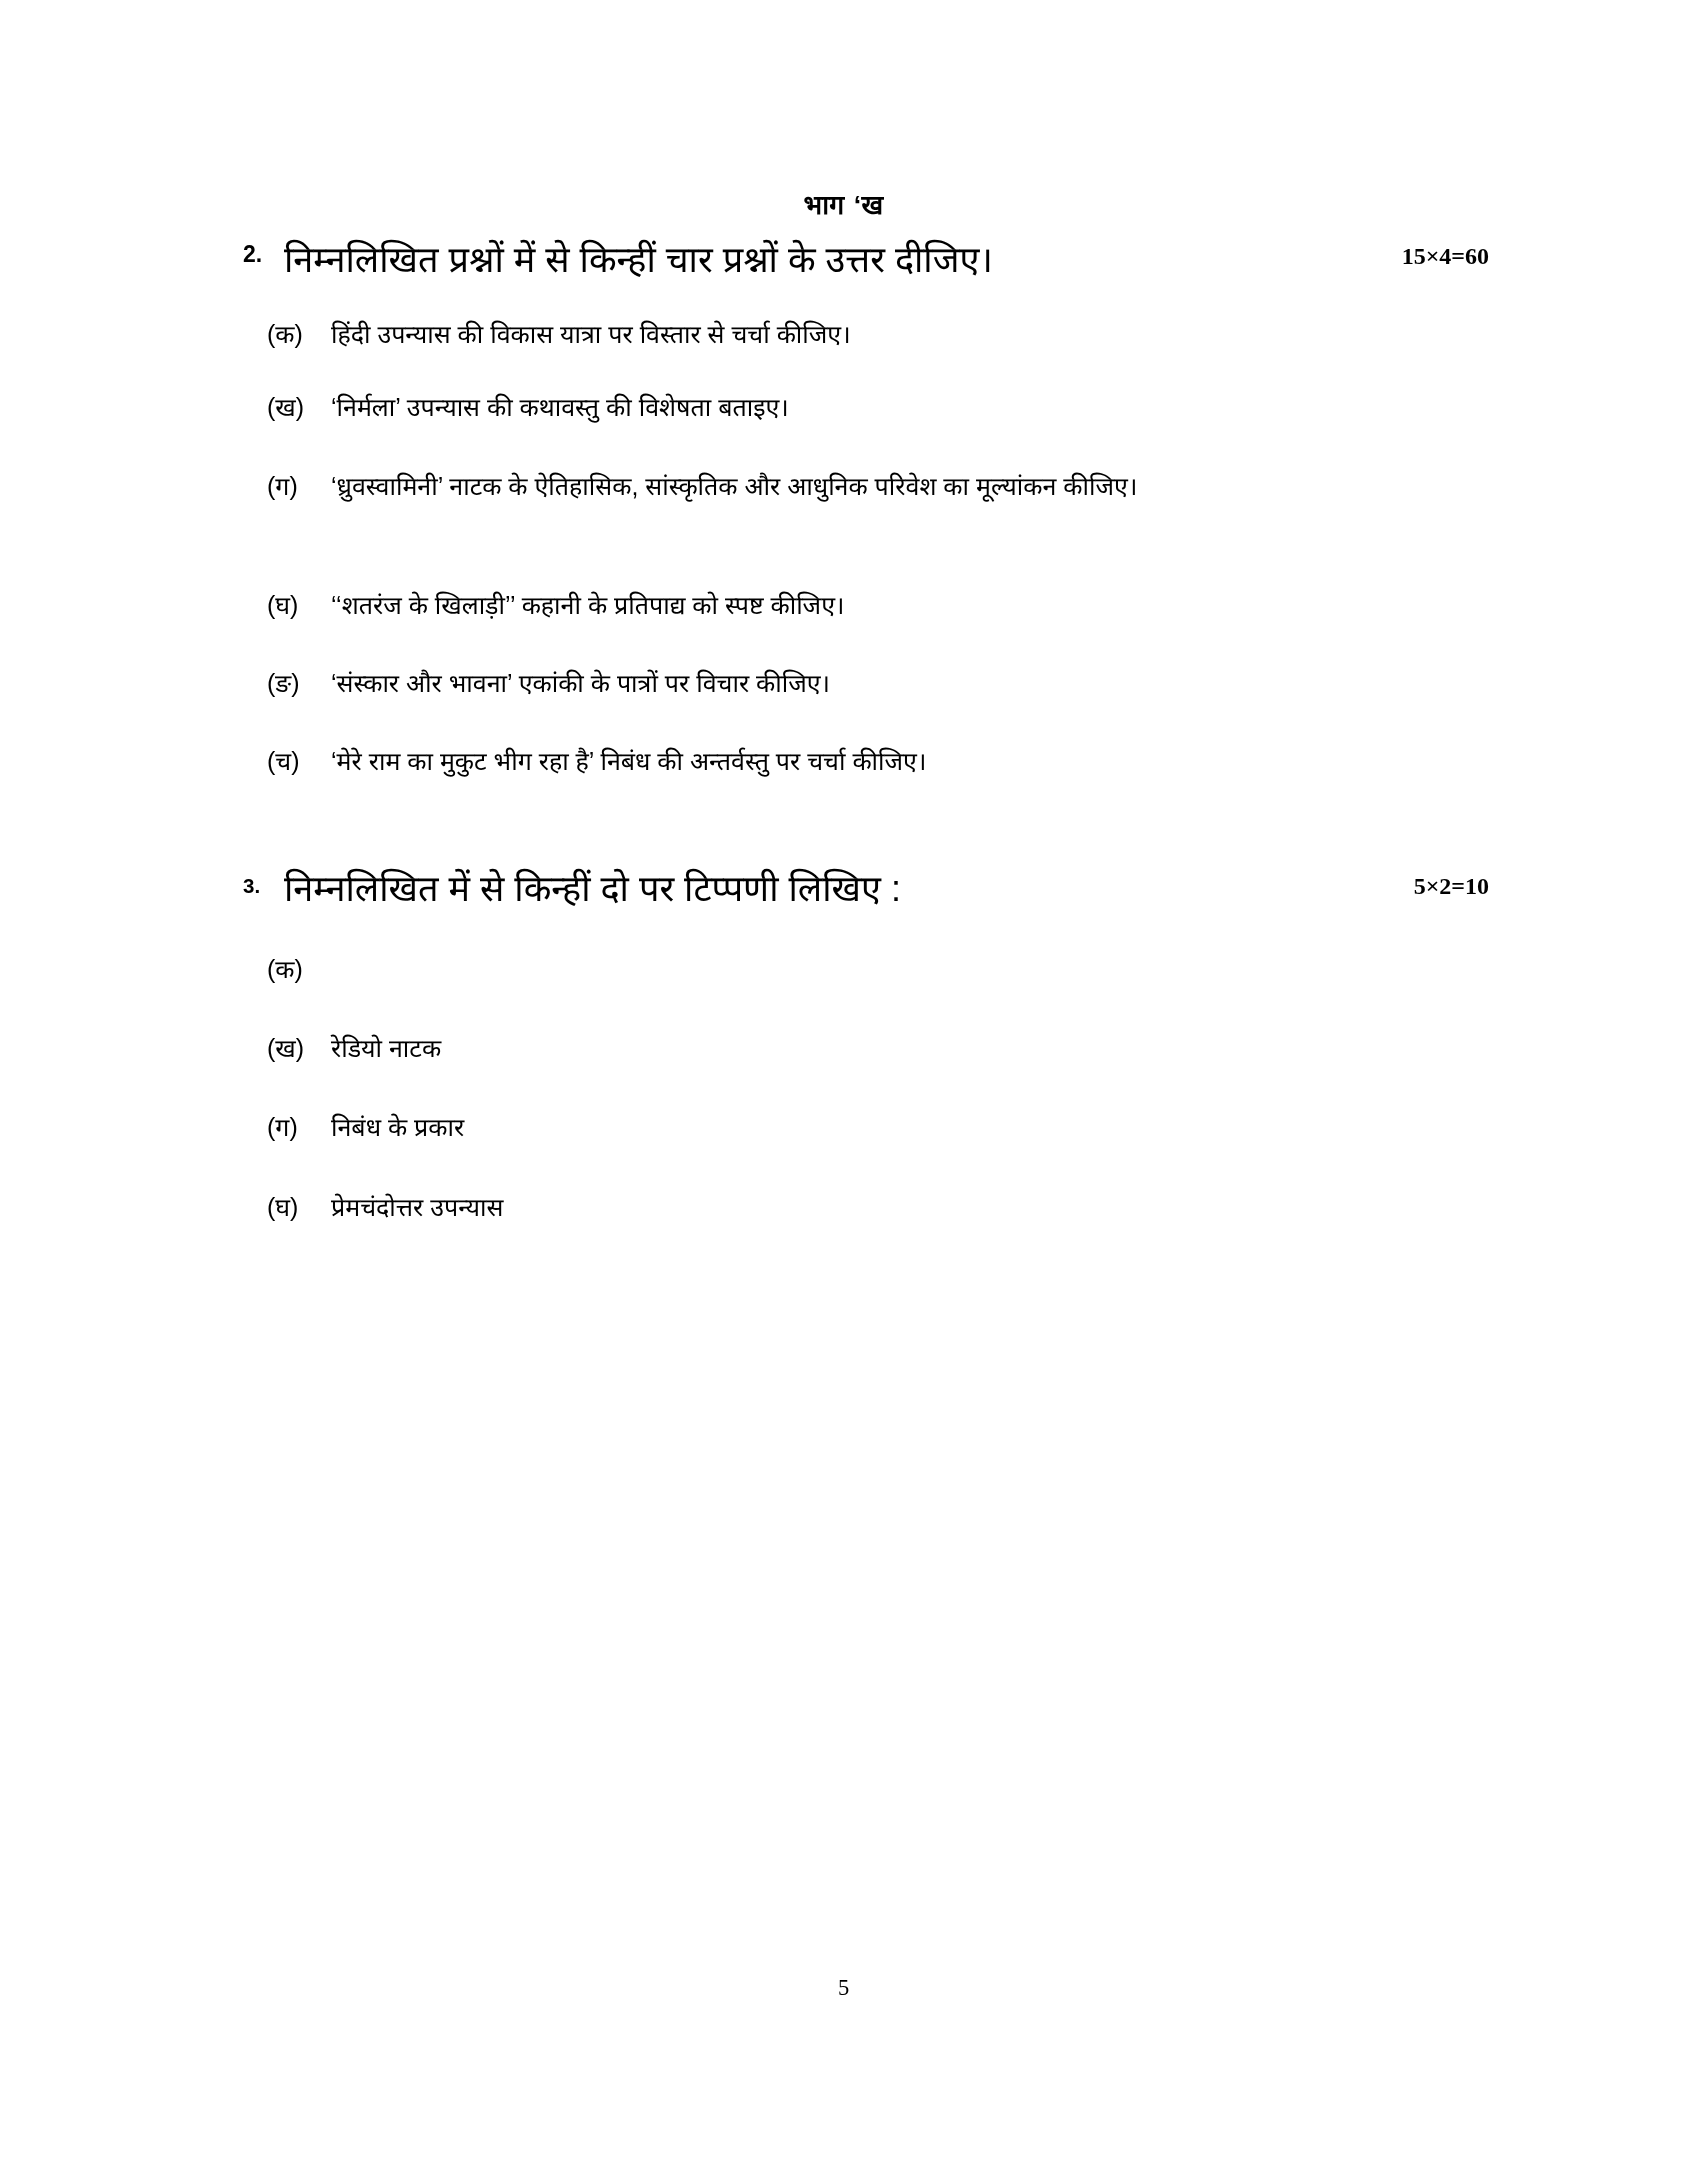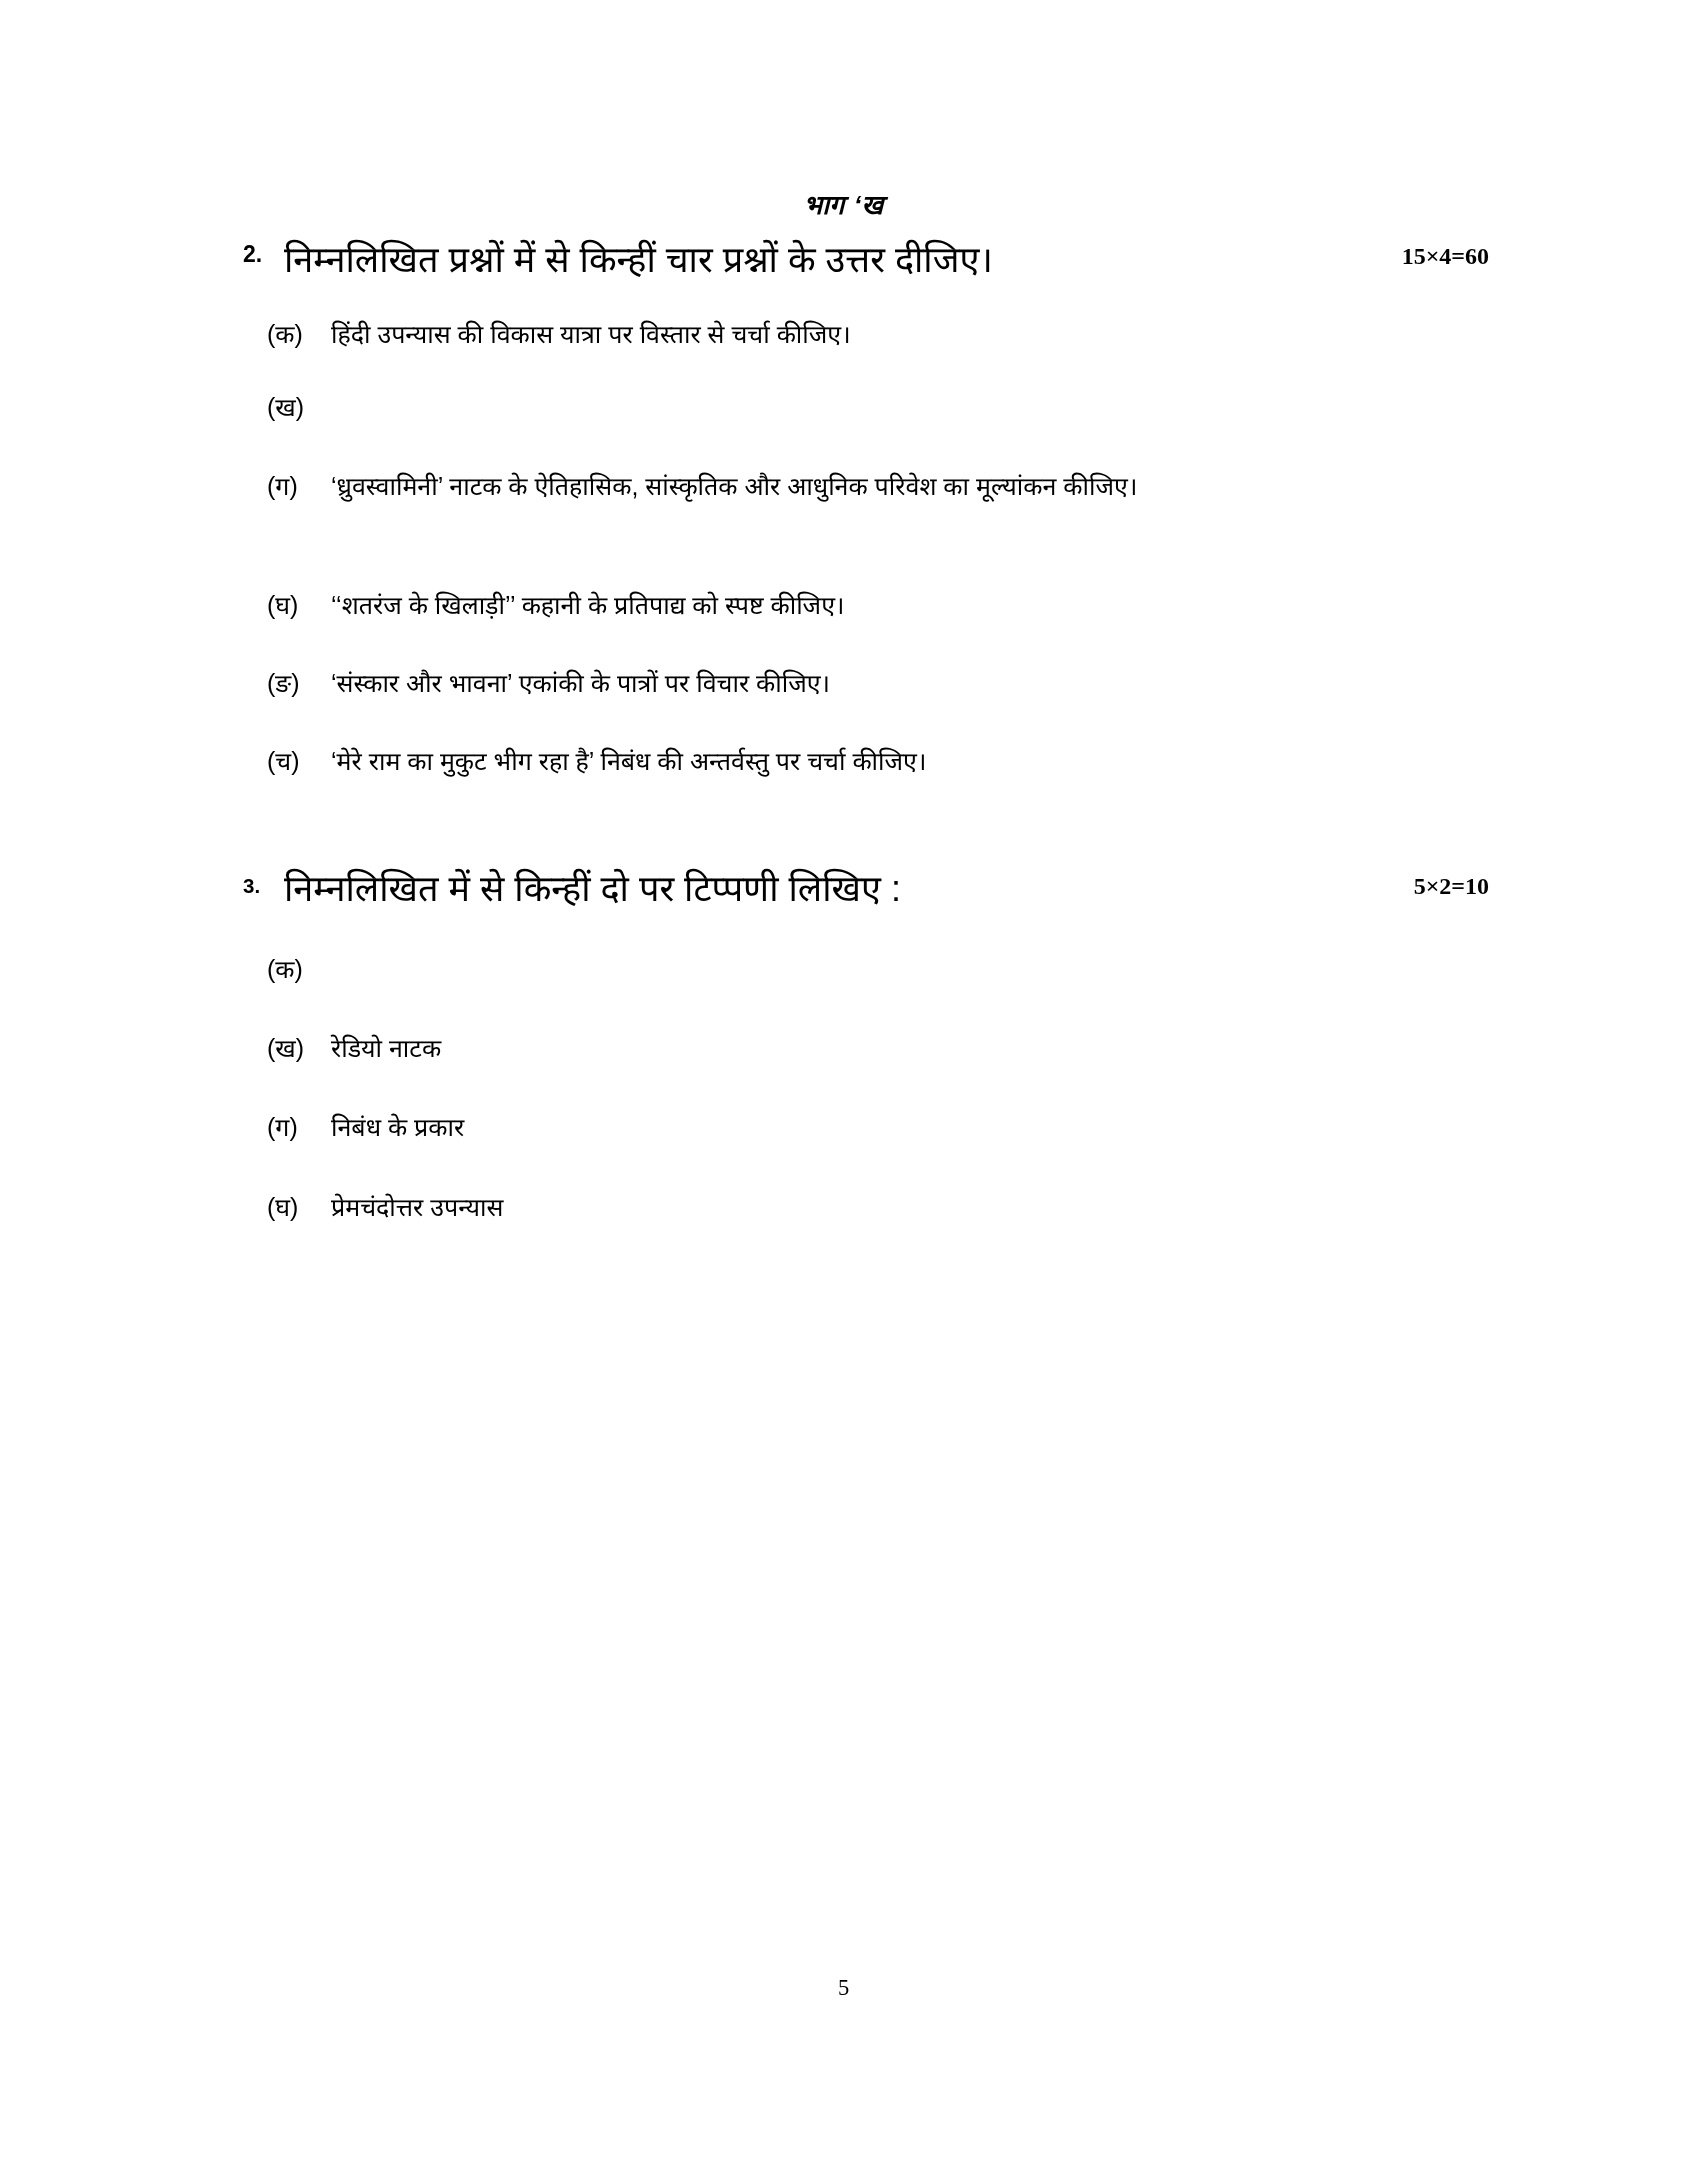--- a/index.html
+++ b/index.html
@@ -28,21 +28,20 @@
   .part-heading {
     position: absolute;
     top: 191px;
     left: 0;
     width: 1687px;
     text-align: center;
     font-size: 26.5px;
     font-weight: 700;
     letter-spacing: 0.3px;
     line-height: 1.1;
-    font-style: italic;
   }
   .part-heading .part-word { margin-right: 9.3px; }
 
   
   .question {
     position: absolute;
     left: 0;
     width: 1687px;
   }
 
@@ -133,20 +132,21 @@
     <div class="q-marks" style="top:4px;">15×4=60</div>
   </div>
 
   <div class="subitem" style="top:316px;">
     <span class="sub-label">(क)</span>
     <span class="sub-text">हिंदी उपन्यास की विकास यात्रा पर विस्तार से चर्चा कीजिए।</span>
   </div>
 
   <div class="subitem" style="top:389px;">
     <span class="sub-label">(ख)</span>
+    <span class="sub-text">‘निर्मला’ उपन्यास की कथावस्तु की विशेषता बताइए।</span>
   </div>
 
   <div class="subitem" style="top:468px;">
     <span class="sub-label">(ग)</span>
     <span class="sub-text wrap">‘ध्रुवस्वामिनी’ नाटक के ऐतिहासिक, सांस्कृतिक और आधुनिक परिवेश का मूल्यांकन कीजिए।</span>
   </div>
 
   <div class="subitem" style="top:587px;">
     <span class="sub-label">(घ)</span>
     <span class="sub-text">‘‘शतरंज के खिलाड़ी’’ कहानी के प्रतिपाद्य को स्पष्ट कीजिए।</span>

